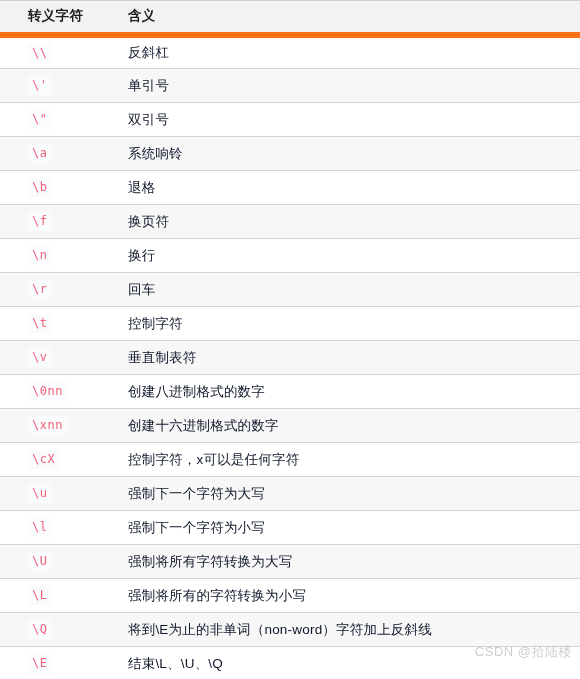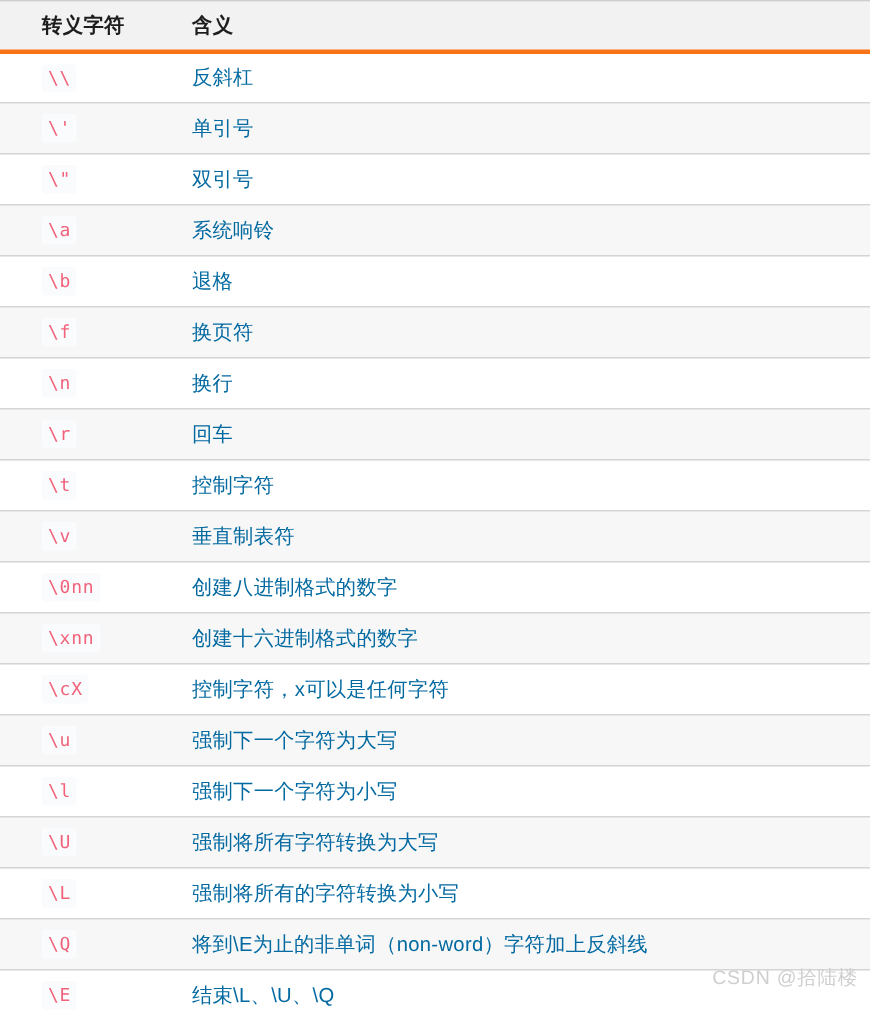--- a/index.html
+++ b/index.html
@@ -26,21 +26,21 @@
     border-collapse: collapse;
     table-layout: fixed;
   }
 
   table.esc-table col.col-char { width: 118px; }
   table.esc-table col.col-mean { width: 462px; }
 
   thead tr.header-row {
     background: #f2f2f2;
     border-top: 1px solid #cfcfcf;
-    border-bottom: 3px solid #f97316;
+    border-bottom: 6px solid #f97316;
   }
 
   thead th {
     height: 34px;
     text-align: left;
     font-size: 13.5px;
     font-weight: bold;
     color: #1d1d1d;
     padding: 0 0 0 28px;
     vertical-align: middle;
@@ -61,21 +61,21 @@
     font-size: 13.5px;
     color: #333333;
     padding: 0;
   }
 
   td.cell-char {
     padding-left: 28px;
   }
   td.cell-mean {
     padding-left: 10px;
-    color: #0369a1;
+    color: #0f172a;
     letter-spacing: 0.2px;
     white-space: nowrap;
   }
 
   code.esc-code {
     display: inline-block;
     font-family: "DejaVu Sans Mono", "Liberation Mono", monospace;
     font-size: 12px;
     color: #f2627a;
     background: #f9fbfd;

